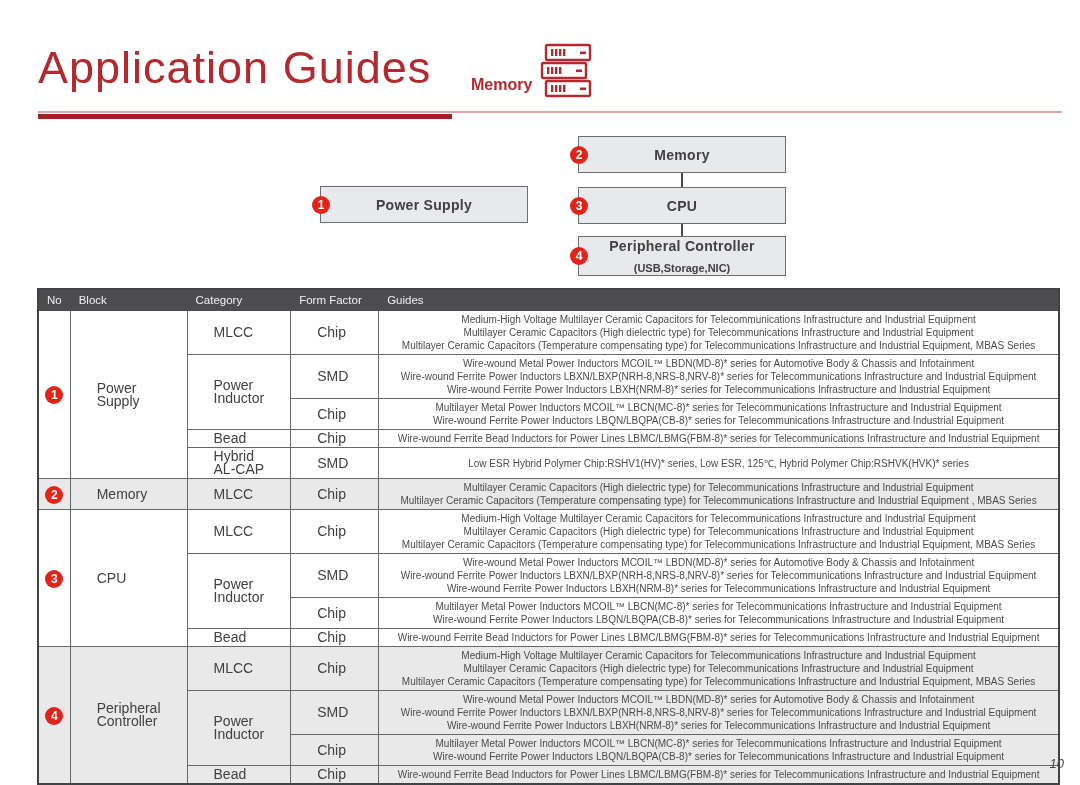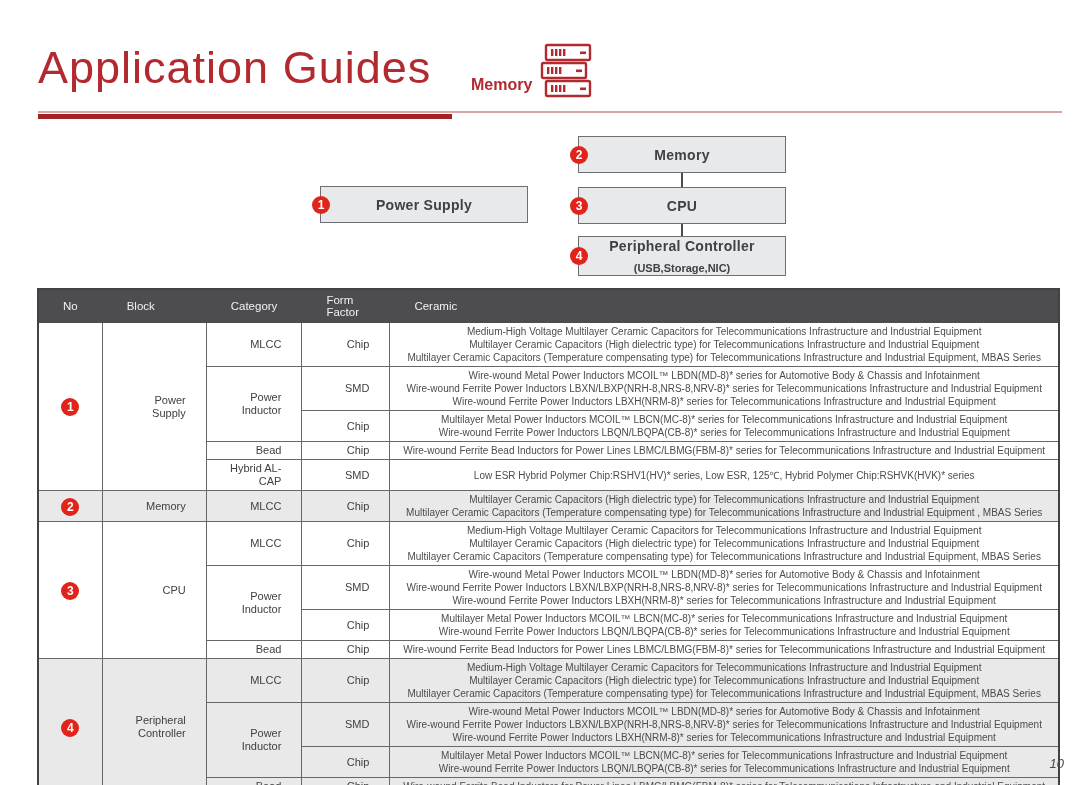--- a/index.html
+++ b/index.html
@@ -22,25 +22,25 @@
   .dbox .sub{font-size:11px;font-weight:700;margin-top:8px;}
   .badge{display:inline-block;width:18px;height:18px;border-radius:50%;background:#E2231A;
          color:#fff;font-size:12px;font-weight:700;line-height:18px;text-align:center;}
   .dbox .badge{position:absolute;left:-9px;top:50%;transform:translateY(-50%);}
   .connector{position:absolute;width:2px;background:#4b4c4e;}
 
   
   .guide-table{position:absolute;left:37px;top:288px;width:1023px;border-collapse:collapse;
                border:2px solid #414245;}
   .guide-table th{background:#4D4D4F;color:#F1F1F1;font-size:11.5px;font-weight:400;
-                  text-align:left;padding:4px 24px;border:1px solid #4D4D4F;}
+                  text-align:left;padding:4px 8px;border:1px solid #4D4D4F;}
   .guide-table td{border:1px solid #66676A;vertical-align:middle;color:#414042;background:#fff;}
   .guide-table tr.shaded td{background:#E9E9EA;}
   .no-cell{text-align:center;}
-  .block-cell,.cat-cell,.form-cell{font-size:11px;padding:2px 20px;line-height:13px;text-align:right;}
+  .block-cell,.cat-cell,.form-cell{font-size:14px;padding:2px 26px;line-height:13px;}
   .series-cell{padding:2px 8px;text-align:center;}
   .series-line{font-size:10px;line-height:13px;color:#4B4C4E;white-space:nowrap;}
 
   
   .page-number{position:absolute;right:16px;top:756px;font-size:13px;color:#4A4A4B;font-style:italic;}
   .watermark{position:absolute;right:10px;top:755px;font-size:17px;letter-spacing:1px;
              color:rgba(150,150,150,.65);}
 </style>
 </head>
 <body>
@@ -105,21 +105,21 @@
         <col style="width:92px">
         <col style="width:88px">
         <col>
     </colgroup>
     <thead>
       <tr>
         <th>No</th>
         <th>Block</th>
         <th>Category</th>
         <th>Form Factor</th>
-        <th>Ceramic</th>
+        <th>Guides</th>
       </tr>
     </thead>
     <tbody>
         <tr>
           <td rowspan="5" class="no-cell"><span class="badge">1</span></td>
           <td rowspan="5" class="block-cell">Power Supply</td>
           <td rowspan="1" class="cat-cell">MLCC</td>
           <td class="form-cell">Chip</td>
           <td class="series-cell">
             <div class="series-line">Medium-High Voltage Multilayer Ceramic Capacitors for Telecommunications Infrastructure and Industrial Equipment</div>

